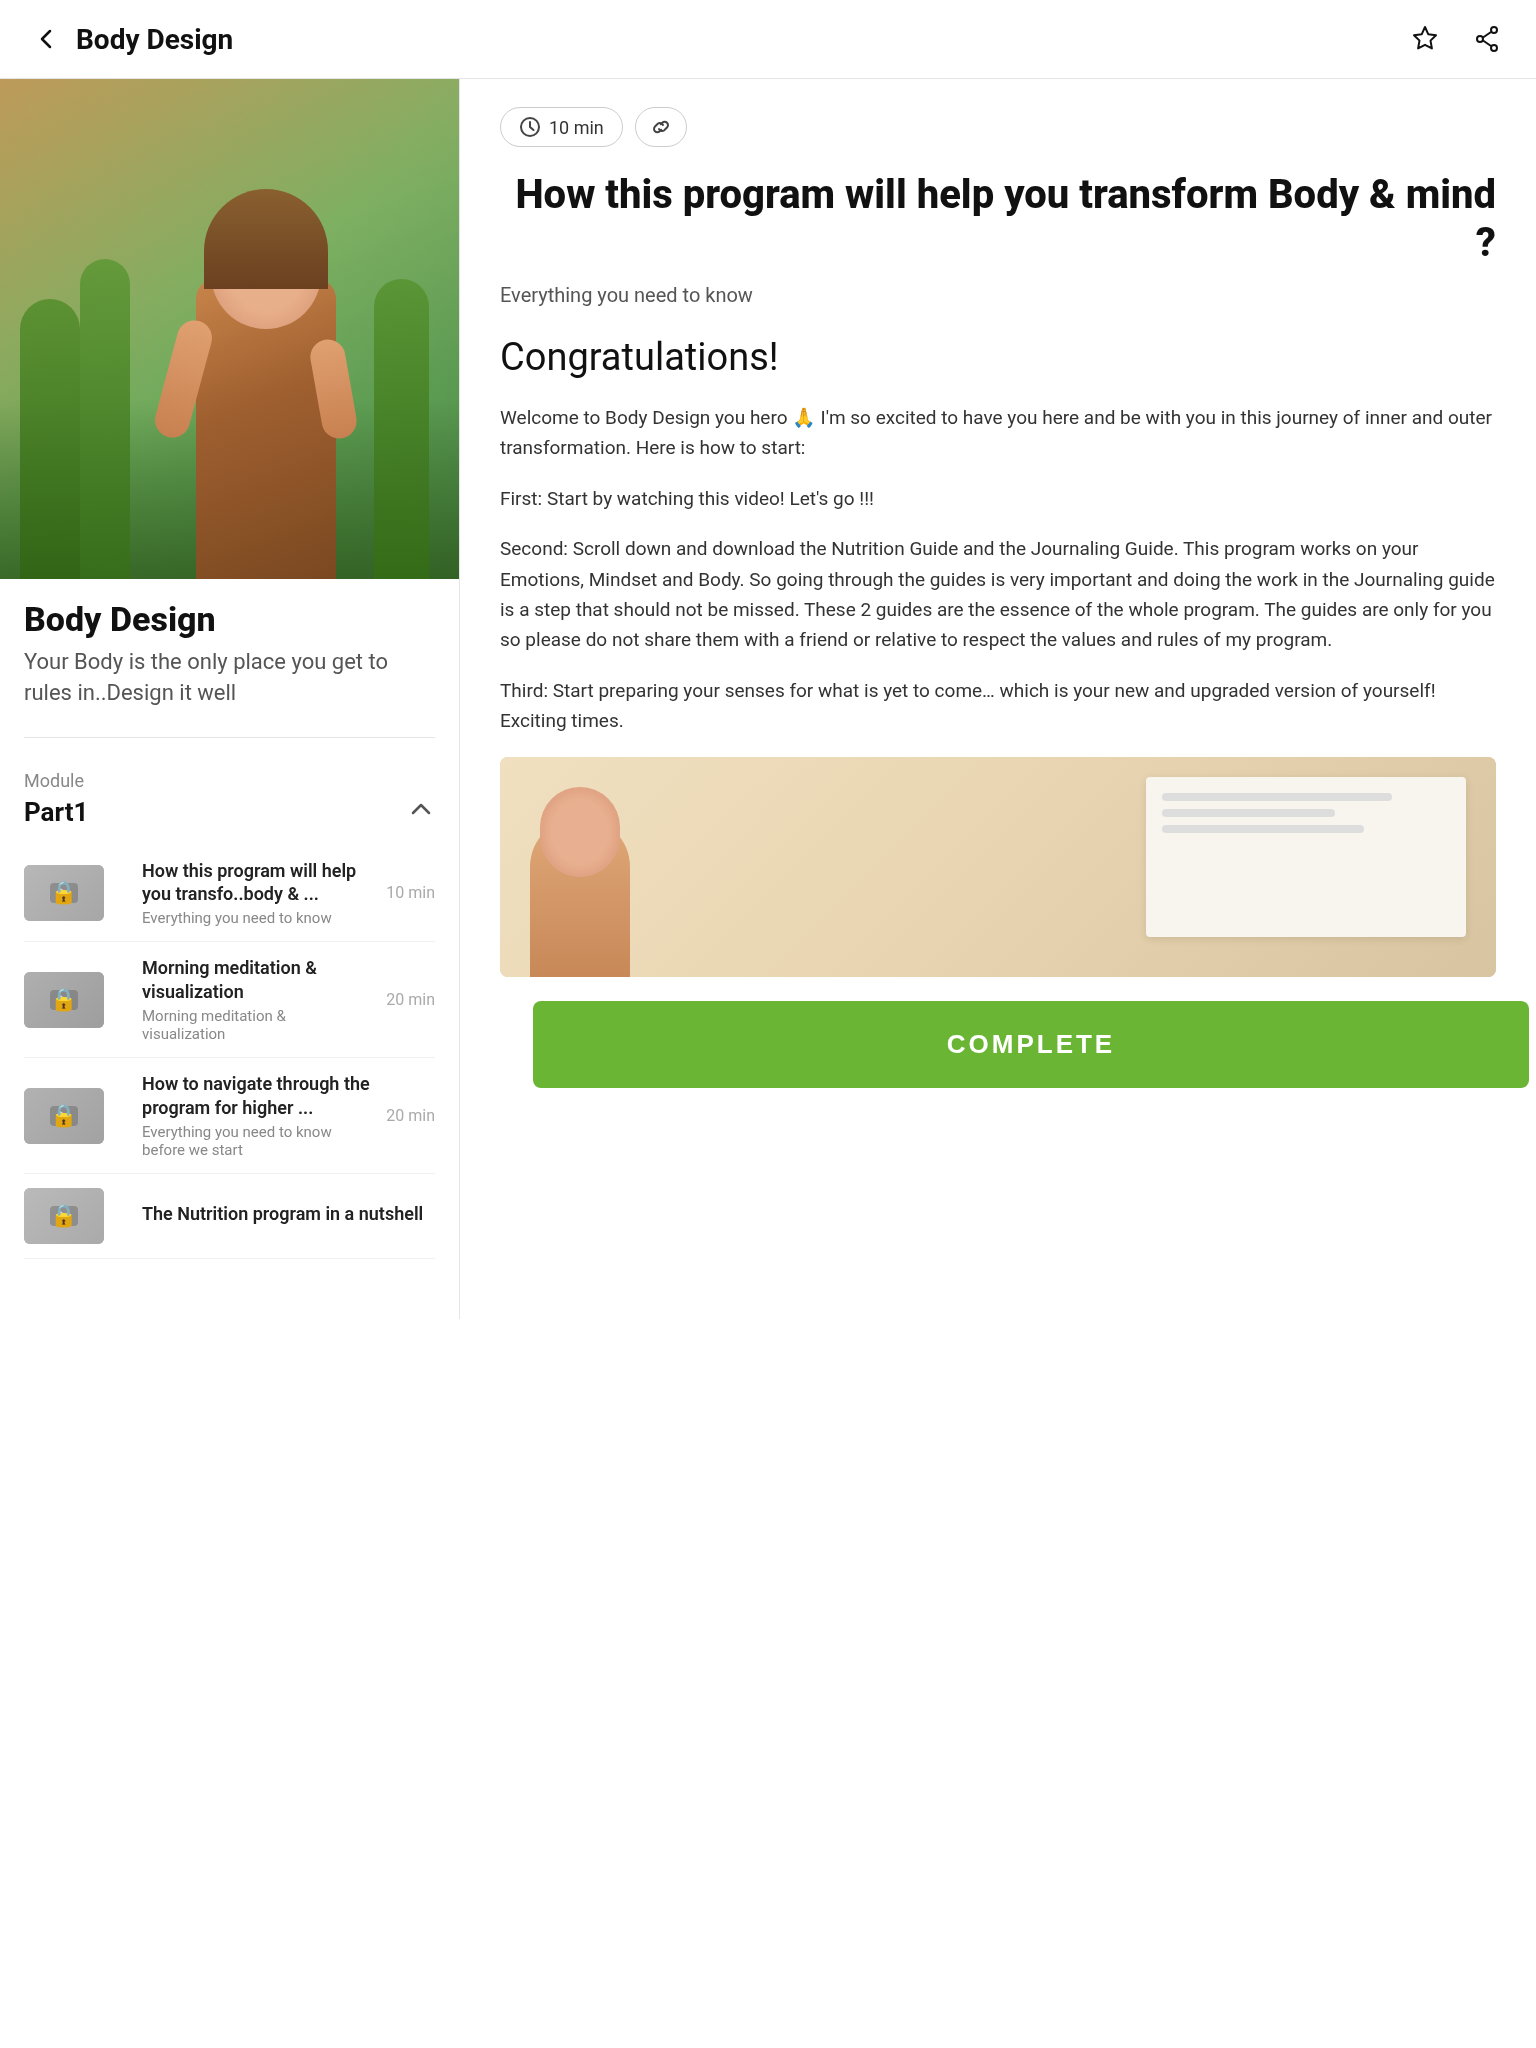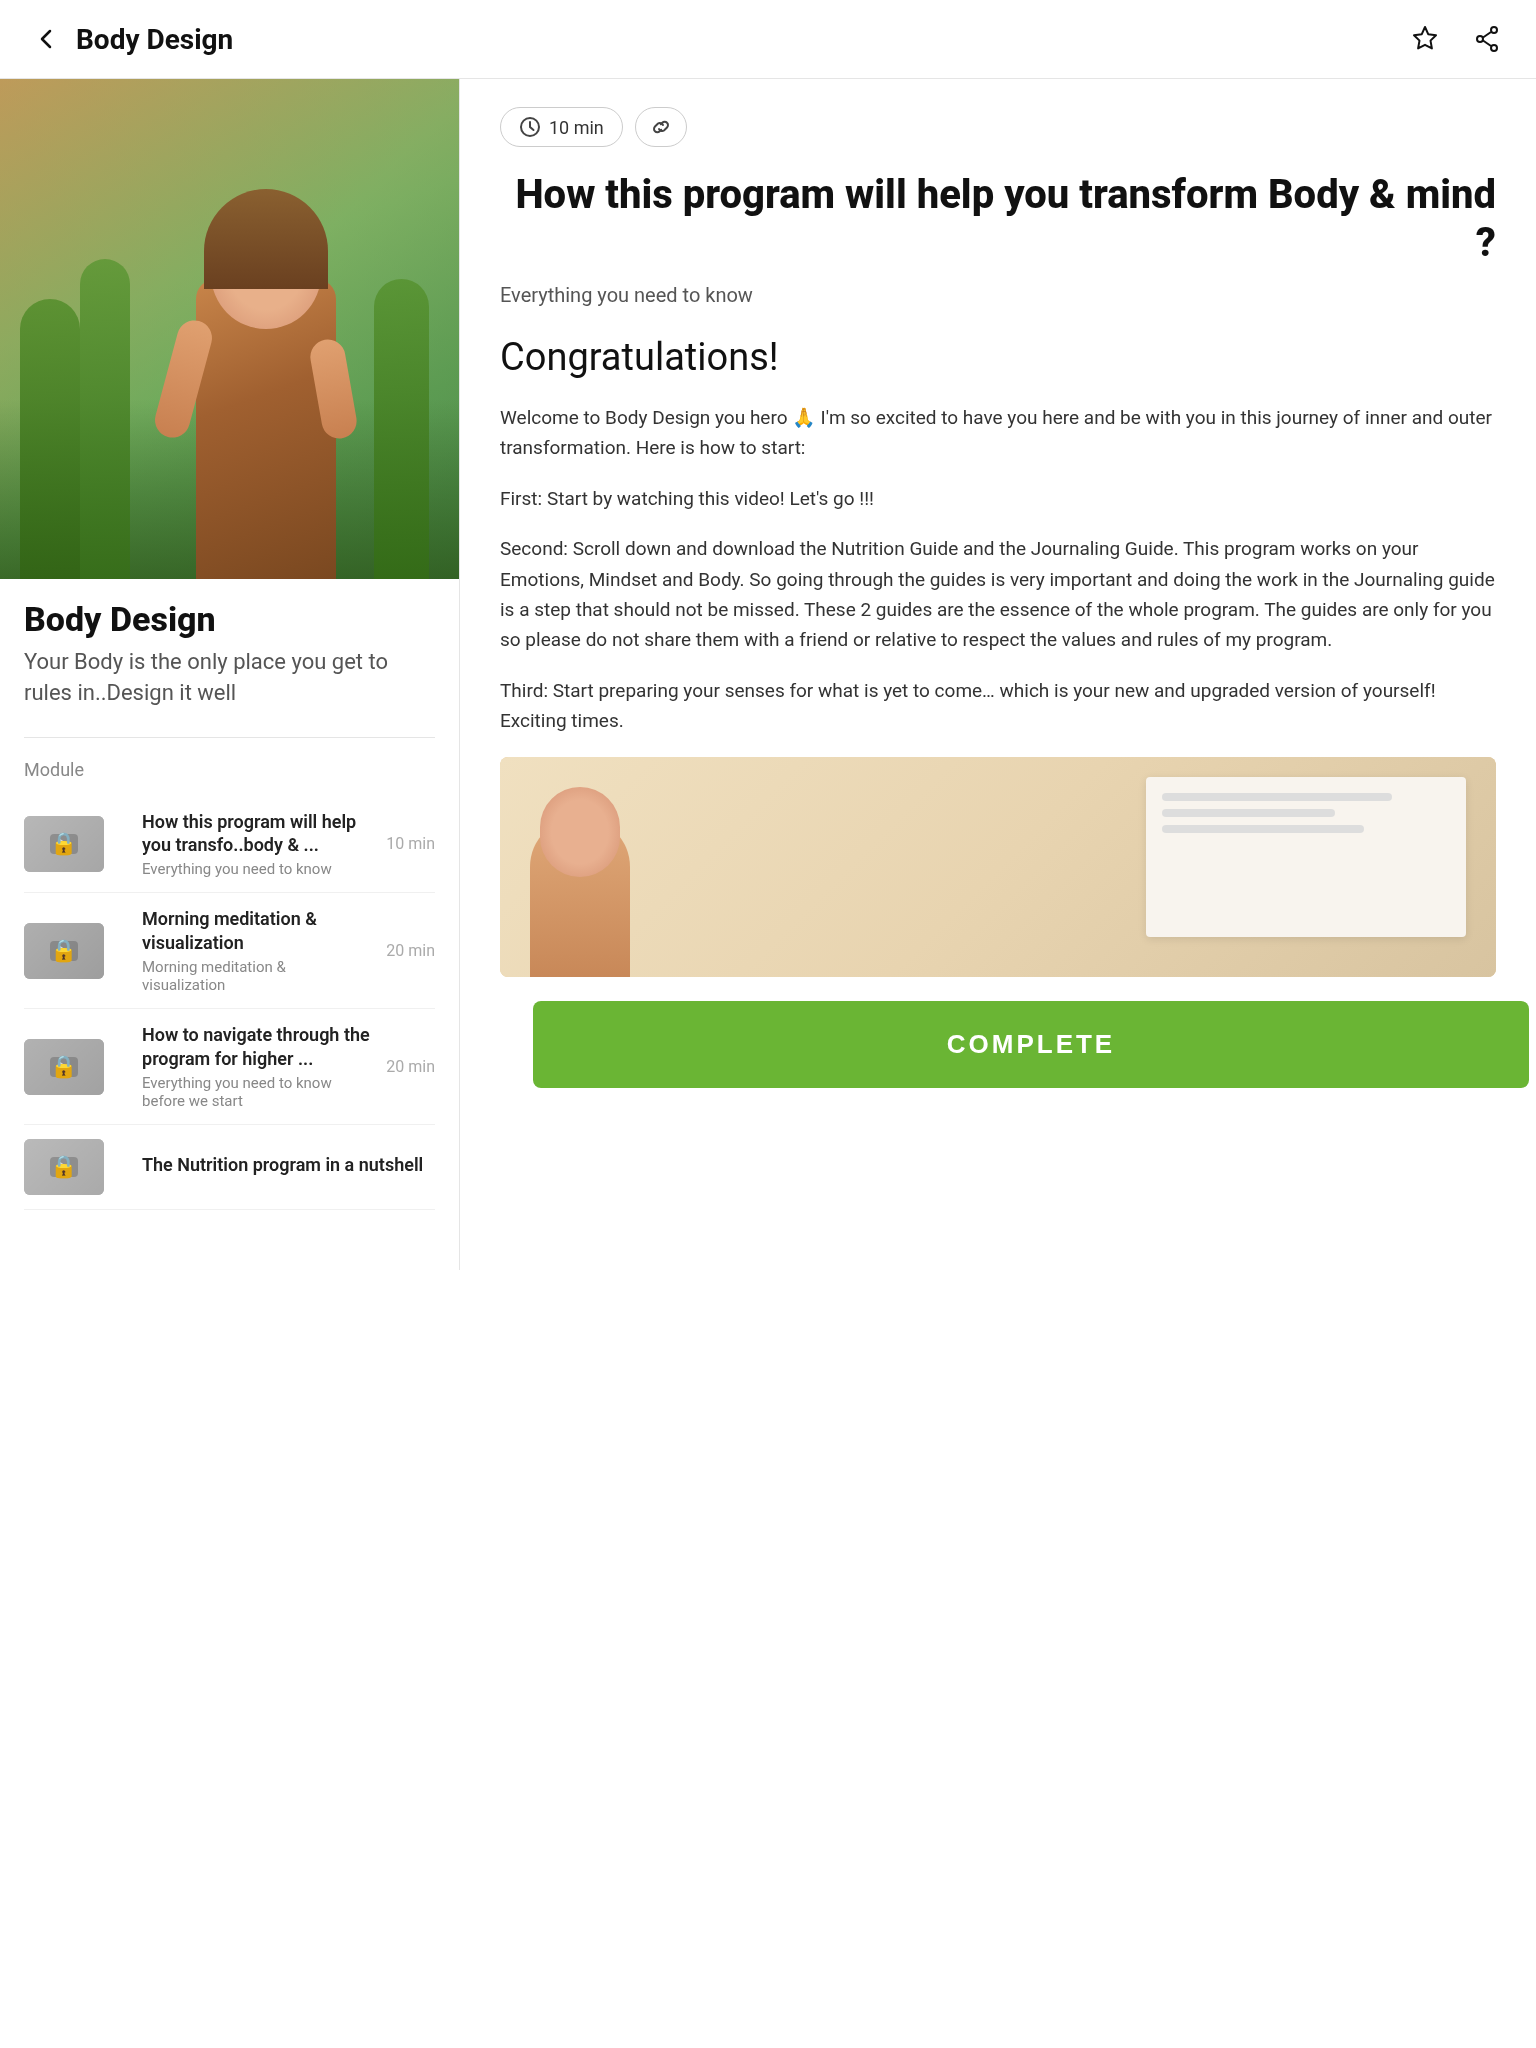--- a/index.html
+++ b/index.html
@@ -92,21 +92,21 @@
       margin-bottom: 8px;
     }
     .program-subtitle {
       font-size: 22px;
       color: #555;
       line-height: 1.4;
       margin-bottom: 28px;
     }
     .module-section {
       border-top: 1px solid #e5e5e5;
-      padding-top: 21px;
+      padding-top: 32px;
     }
     .module-label {
       font-size: 18px;
       color: #888;
       margin-bottom: 4px;
     }
     .module-header {
       display: flex;
       align-items: center;
       justify-content: space-between;
@@ -334,20 +334,28 @@
         <div style="position:absolute;bottom:140px;right:5px;width:35px;height:100px;background:linear-gradient(180deg,#e0a070 0%,#c88050 100%);border-radius:18px;transform:rotate(-10deg);"></div>
       </div>
     </div>
 
     <div class="left-content">
       <h1 class="program-title">Body Design</h1>
       <p class="program-subtitle">Your Body is the only place you get to rules in..Design it well</p>
 
       <div class="module-section">
         <div class="module-label">Module</div>
+        <div class="module-header">
+          <span class="module-name">Part1</span>
+          <span class="chevron-up">
+            <svg width="28" height="28" viewBox="0 0 28 28" fill="none">
+              <path d="M6 18L14 10L22 18" stroke="#555" stroke-width="2.5" stroke-linecap="round" stroke-linejoin="round"></path>
+            </svg>
+          </span>
+        </div>
 
         <div class="lesson-list">
 
           <div class="lesson-item">
             <div class="lesson-thumb">
               <div class="lesson-thumb-bg"></div>
               <div class="lesson-thumb-play">
                 <svg width="14" height="14" viewBox="0 0 14 14" fill="white">
                     <polygon points="3,2 11,7 3,12"></polygon>
                   </svg>

